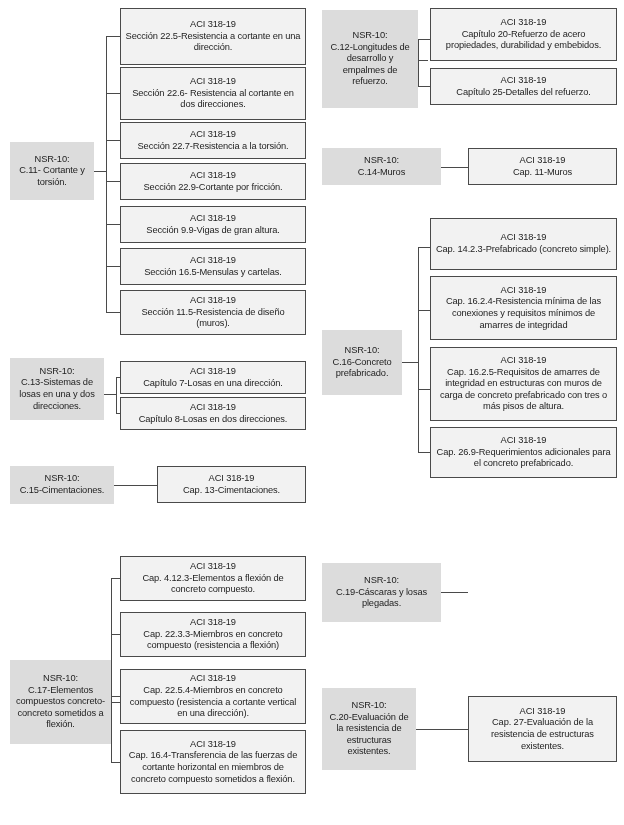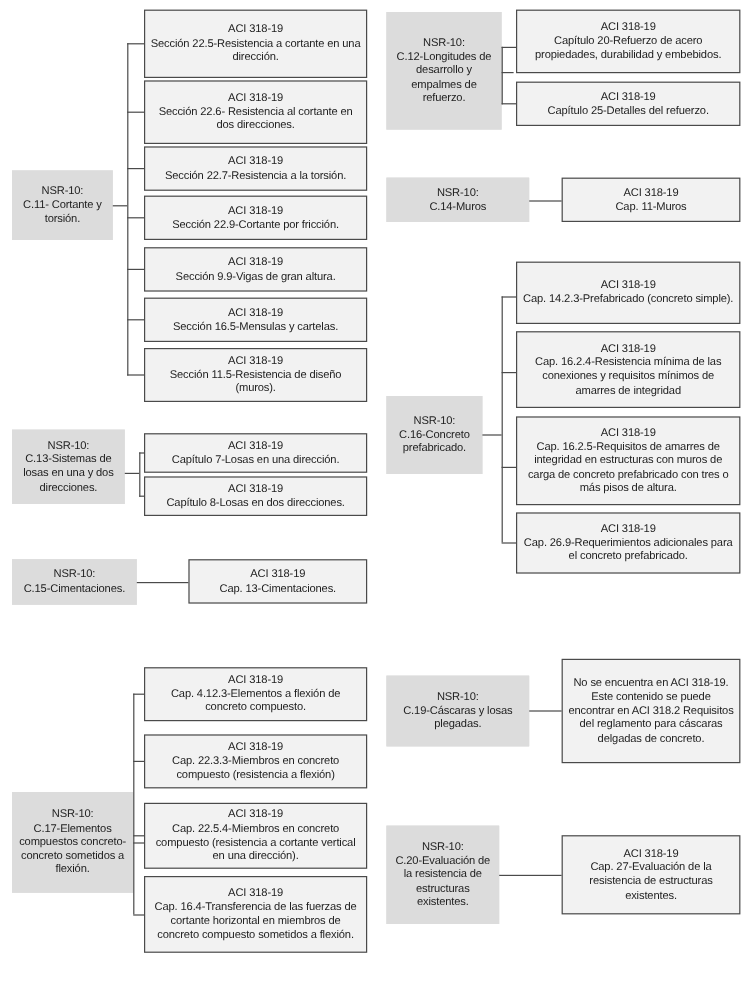--- a/index.html
+++ b/index.html
@@ -209,23 +209,20 @@
   <div class="ln v" style="left:418px; top:247px; height:205px;"></div>
   <div class="ln h" style="left:418px; top:247px; width:12px;"></div>
   <div class="ln h" style="left:418px; top:310px; width:12px;"></div>
   <div class="ln h" style="left:418px; top:389px; width:12px;"></div>
   <div class="ln h" style="left:418px; top:452px; width:12px;"></div>
 
   <div class="node src" style="left:322px; top:563px; width:119px; height:59px;">
     <span class="txt">NSR-10:
 C.19-Cáscaras y losas plegadas.</span>
   </div>
-  <div class="node tgt" style="left:468px; top:549px; width:149px; height:87px;">
-    <span class="txt">No se encuentra en ACI 318-19. Este contenido se puede encontrar en ACI 318.2 Requisitos del reglamento para cáscaras delgadas de concreto.</span>
-  </div>
   <div class="ln h" style="left:441px; top:592px; width:27px;"></div>
 
   <div class="node src" style="left:322px; top:688px; width:94px; height:82px;">
     <span class="txt">NSR-10:
 C.20-Evaluación de la resistencia de estructuras existentes.</span>
   </div>
   <div class="node tgt" style="left:468px; top:696px; width:149px; height:66px;">
     <span class="txt">ACI 318-19
 Cap. 27-Evaluación de la resistencia de estructuras existentes.</span>
   </div>

